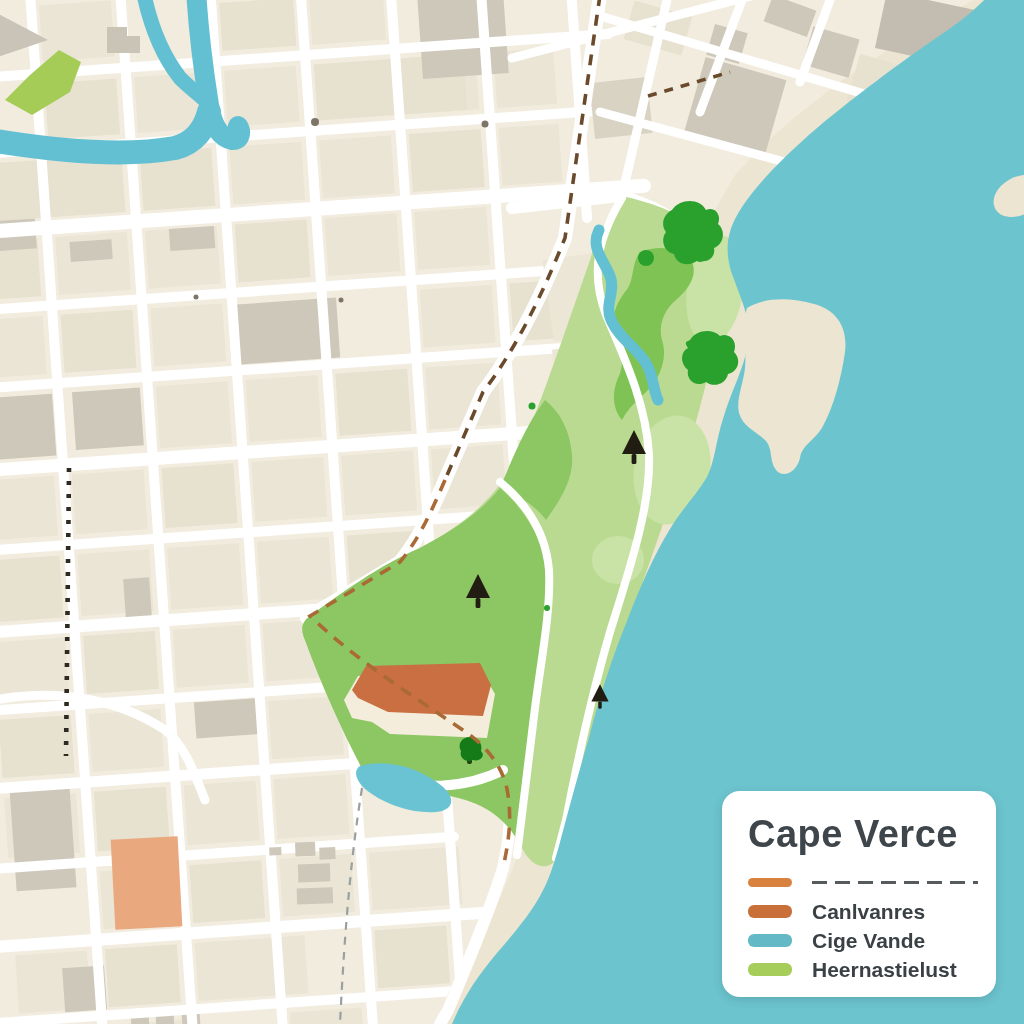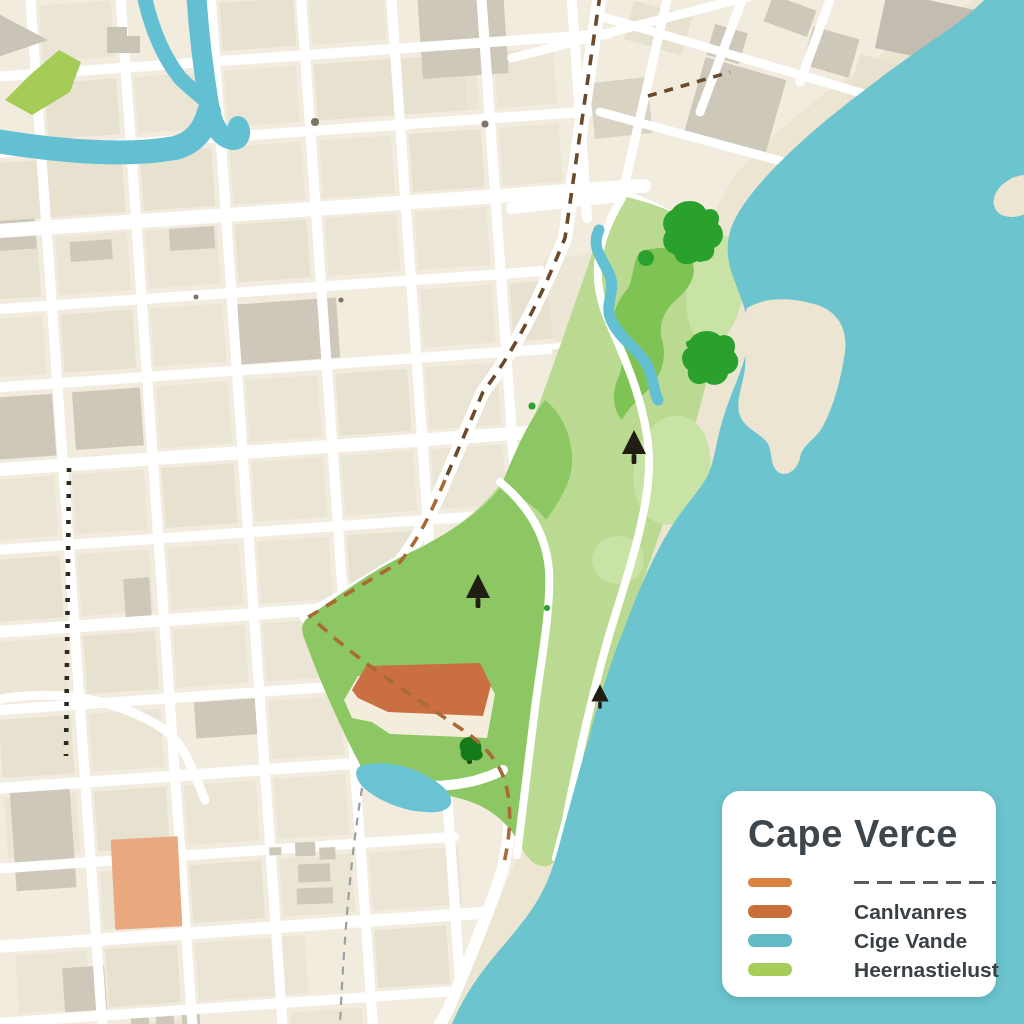--- a/index.html
+++ b/index.html
@@ -5,21 +5,21 @@
   html,body{margin:0;padding:0;background:#f2ecdf;}
   #stage{position:relative;width:1024px;height:1024px;overflow:hidden;
          font-family:"Liberation Sans", sans-serif;}
   #stage svg{position:absolute;left:0;top:0;}
   
   .legend-card{position:absolute;left:722px;top:791px;width:274px;height:206px;
     background:#ffffff;border-radius:18px;box-shadow:0 3px 10px rgba(40,60,60,.18);
     box-sizing:border-box;padding:20px 0 0 26px;}
   .legend-title{font-size:38px;font-weight:700;color:#3f464b;letter-spacing:.5px;
     margin:2px 0 12px 0;}
-  .legend-row{display:flex;align-items:center;height:29px;gap:42px;}
+  .legend-row{display:flex;align-items:center;height:29px;}
   .legend-swatch{width:44px;height:13px;border-radius:6px;flex:0 0 auto;}
   .legend-swatch.thin{height:9px;border-radius:5px;}
   .legend-label{margin-left:20px;font-size:21px;font-weight:600;color:#3a4145;}
   .legend-dash{margin-left:20px;width:166px;height:3.5px;
     background:repeating-linear-gradient(90deg,#565b5e 0 15px,transparent 15px 23px);}
 </style>
 </head>
 <body>
 
 <div id="stage">

